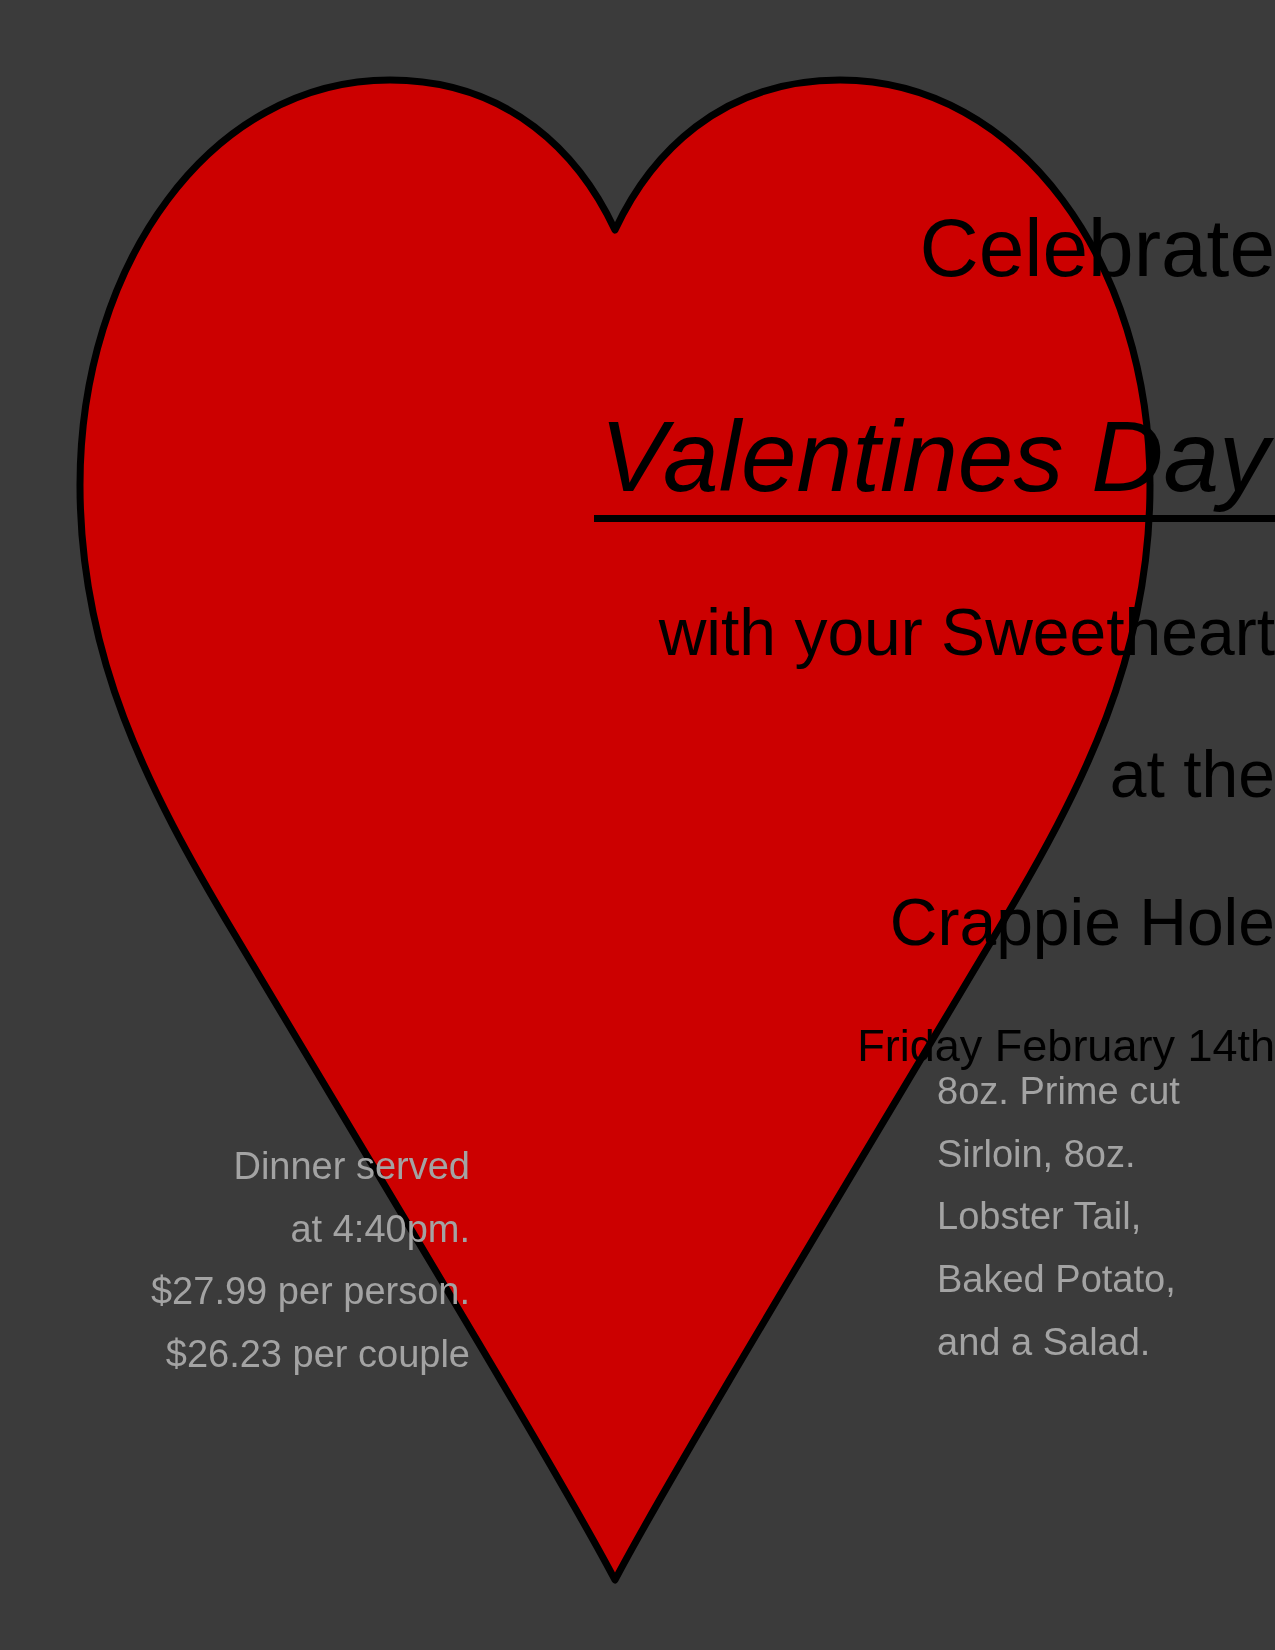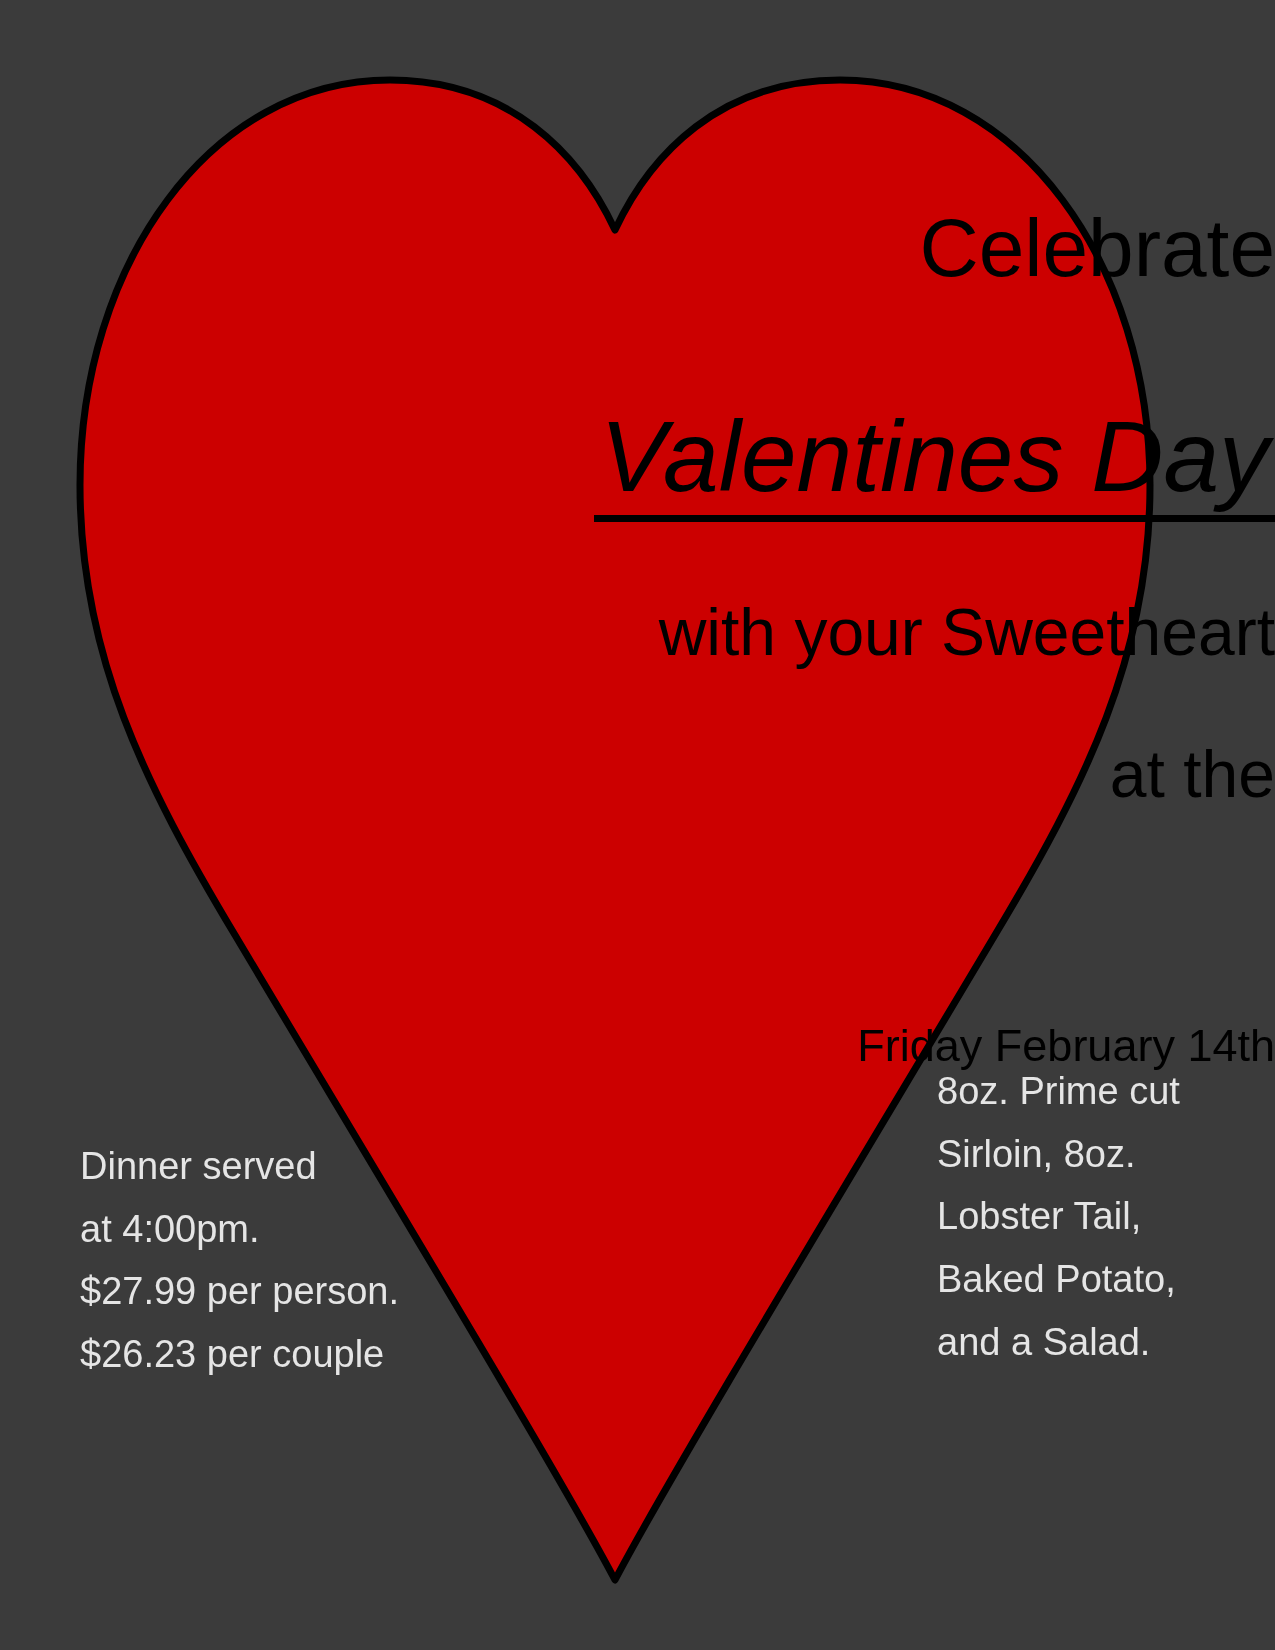--- a/index.html
+++ b/index.html
@@ -74,29 +74,29 @@
     font-size: 66px;
   }
   #line-date {
     top: 1022px;
     font-size: 45px;
   }
 
   
   .side-text {
     position: absolute;
-    color: #e5e5e5;
+    color: #a3a3a3;
     font-size: 38px;
     line-height: 1.65;
   }
   #left-block {
     left: 80px;
     top: 1135px;
     width: 390px;
-    text-align: left;
+    text-align: right;
   }
   #left-block div {
     white-space: nowrap;
   }
   #right-block {
     right: 68px;
     top: 1060px;
     width: 270px;
     text-align: left;
   }
@@ -121,25 +121,26 @@
   </div>
 
   <div class="heart-text" id="line-celebrate">Celebrate</div>
 
   <div class="heart-text" id="line-valentines"><span class="ul">Valentines Day</span></div>
 
   <div class="heart-text" id="line-sweetheart">with your Sweetheart</div>
 
   <div class="heart-text" id="line-atthe">at the</div>
 
+  <div class="heart-text" id="line-crappie">Crappie Hole</div>
 
   <div class="heart-text" id="line-date">Friday February 14th</div>
 
   <div class="side-text" id="left-block">
     <div>Dinner served</div>
-    <div>at 4:00pm.</div>
+    <div>at 4:40pm.</div>
     <div>$27.99 per person.</div>
     <div>$26.23 per couple</div>
   </div>
 
   <div class="side-text" id="right-block">8oz. Prime cut Sirloin, 8oz. Lobster Tail, Baked Potato, and a Salad.</div>
 
 </div>
 
 </body></html>

